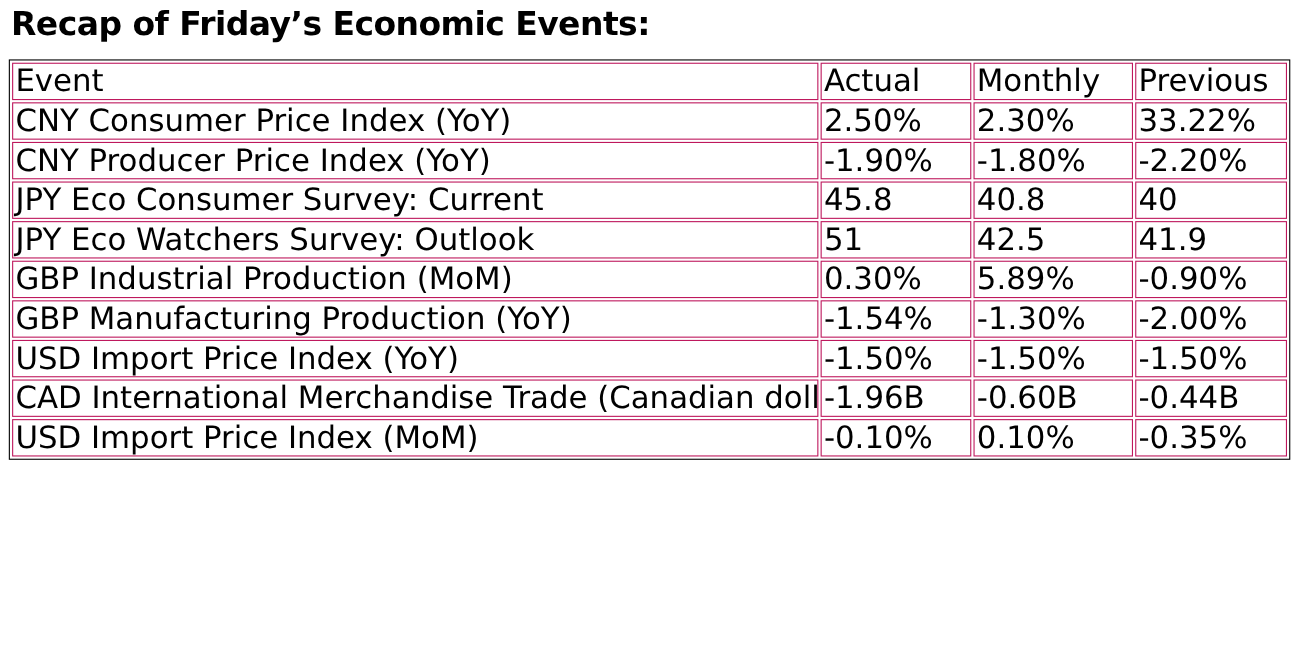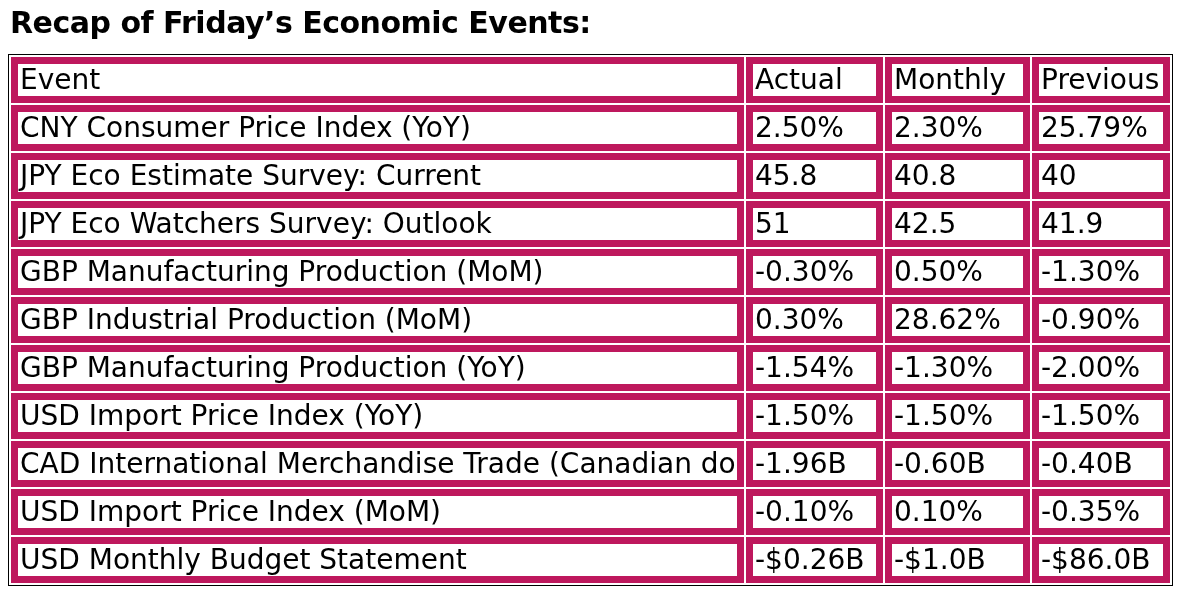--- a/index.html
+++ b/index.html
@@ -33,21 +33,21 @@
     table-layout: fixed;
     border-collapse: separate;
     border-spacing: 2px;
     border: 1px solid #000000;
     background: #ffffff;
     box-sizing: border-box;
   }
   .events-table th,
   .events-table td {
     box-sizing: border-box;
-    border: 7px solid #be185d;
+    border: 1px solid #be185d;
     height: 33px;
     padding: 0 2px 1px 2px;
     font-size: 28px;
     font-weight: normal;
     line-height: 31px;
     text-align: left;
     vertical-align: middle;
     white-space: nowrap;
     overflow: hidden;
     color: #000000;
@@ -77,71 +77,65 @@
           <th>Actual</th>
           <th>Monthly</th>
           <th>Previous</th>
         </tr>
     </thead>
     <tbody>
         <tr>
           <td>CNY Consumer Price Index (YoY)</td>
           <td>2.50%</td>
           <td>2.30%</td>
-          <td>25.79%</td>
+          <td>33.22%</td>
         </tr>
         <tr>
-          <td>JPY Eco Estimate Survey: Current</td>
+          <td>CNY Producer Price Index (YoY)</td>
+          <td>-1.90%</td>
+          <td>-1.80%</td>
+          <td>-2.20%</td>
+        </tr>
+        <tr>
+          <td>JPY Eco Consumer Survey: Current</td>
           <td>45.8</td>
           <td>40.8</td>
           <td>40</td>
         </tr>
         <tr>
           <td>JPY Eco Watchers Survey: Outlook</td>
           <td>51</td>
           <td>42.5</td>
           <td>41.9</td>
         </tr>
         <tr>
-          <td>GBP Manufacturing Production (MoM)</td>
-          <td>-0.30%</td>
-          <td>0.50%</td>
-          <td>-1.30%</td>
-        </tr>
-        <tr>
           <td>GBP Industrial Production (MoM)</td>
           <td>0.30%</td>
-          <td>28.62%</td>
+          <td>5.89%</td>
           <td>-0.90%</td>
         </tr>
         <tr>
           <td>GBP Manufacturing Production (YoY)</td>
           <td>-1.54%</td>
           <td>-1.30%</td>
           <td>-2.00%</td>
         </tr>
         <tr>
           <td>USD Import Price Index (YoY)</td>
           <td>-1.50%</td>
           <td>-1.50%</td>
           <td>-1.50%</td>
         </tr>
         <tr>
           <td>CAD International Merchandise Trade (Canadian dollar)</td>
           <td>-1.96B</td>
           <td>-0.60B</td>
-          <td>-0.40B</td>
+          <td>-0.44B</td>
         </tr>
         <tr>
           <td>USD Import Price Index (MoM)</td>
           <td>-0.10%</td>
           <td>0.10%</td>
           <td>-0.35%</td>
         </tr>
-        <tr>
-          <td>USD Monthly Budget Statement</td>
-          <td>-$0.26B</td>
-          <td>-$1.0B</td>
-          <td>-$86.0B</td>
-        </tr>
       </tbody>
   </table>
 </div>
 
 </body></html>

